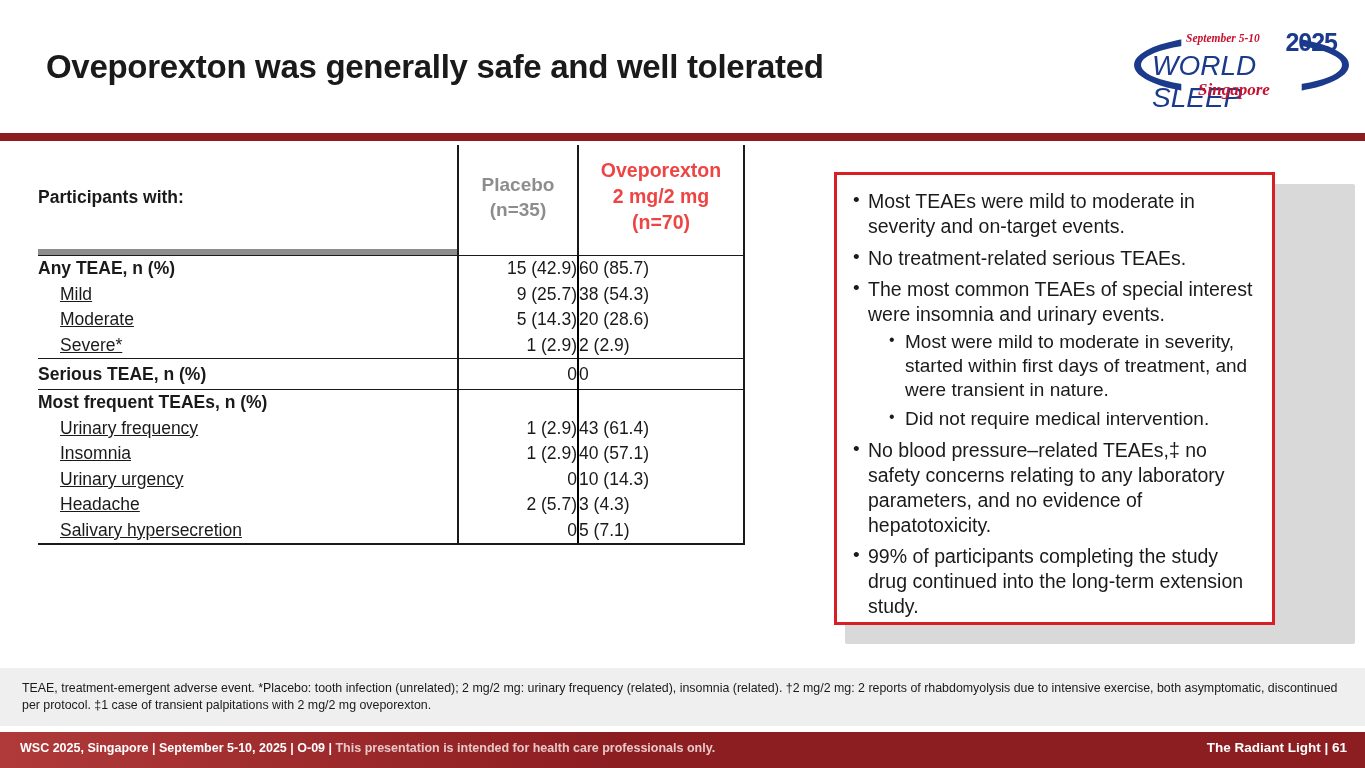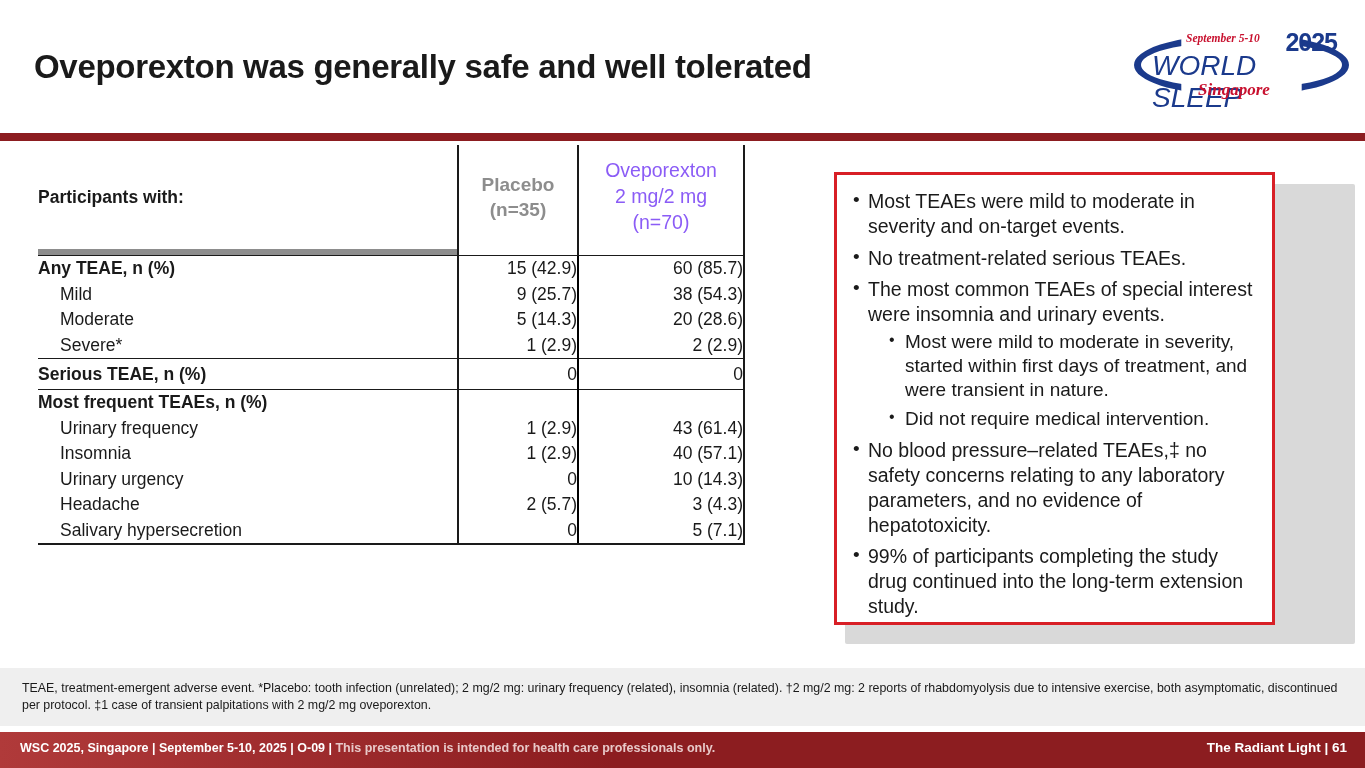--- a/index.html
+++ b/index.html
@@ -18,21 +18,21 @@
   
   .header {
     position: absolute;
     left: 0; top: 0;
     width: 1365px;
     height: 133px;
     background: #ffffff;
   }
   .slide-title {
     position: absolute;
-    left: 34px;
+    left: 46px;
     top: 48px;
     font-size: 33px;
     font-weight: bold;
     color: #1a1a1a;
     letter-spacing: -0.3px;
     white-space: nowrap;
   }
   .logo {
     position: absolute;
     right: 16px;
@@ -144,48 +144,48 @@
     color: #8d8d8d;
     font-weight: bold;
     font-size: 19px;
     line-height: 1.32;
     border-left: 2px solid #1a1a1a;
     border-right: 2px solid #1a1a1a;
     padding-bottom: 8px;
   }
   .hdr-ovep {
     text-align: center;
-    color: #8b5cf6;
-    font-weight: normal;
+    color: #ef4444;
+    font-weight: bold;
     font-size: 19.5px;
     line-height: 1.32;
     border-right: 2px solid #1a1a1a;
     padding-bottom: 8px;
   }
   .hdr-underline td {
     height: 6px;
     padding: 0;
   }
   .hdr-underline .u1 { background: #8d8d8d; }
   .hdr-underline .u2 { background: transparent; border-left: 2px solid #1a1a1a; border-right: 2px solid #1a1a1a;}
   .hdr-underline .u3 { background: transparent; border-right: 2px solid #1a1a1a;}
 
   .lbl {
     text-align: left;
     padding-left: 5px;
   }
   .lbl.bold { font-weight: bold; }
-  .lbl.indent { padding-left: 22px; }
+  .lbl.indent { padding-left: 22px; text-decoration: underline; }
   .val {
     text-align: right;
     border-left: 2px solid #1a1a1a;
     border-right: 2px solid #000000;
   }
   .val2 {
-    text-align: right;
+    text-align: left;
     border-right: 2px solid #1a1a1a;
   }
   tr.datarow td { height: 25.5px; }
   tr.sep td {
     border-top: 1.5px solid #1a1a1a;
   }
   tr.tall td { height: 30px; }
   tr.bottom td { border-bottom: 2px solid #1a1a1a; }
 
   

